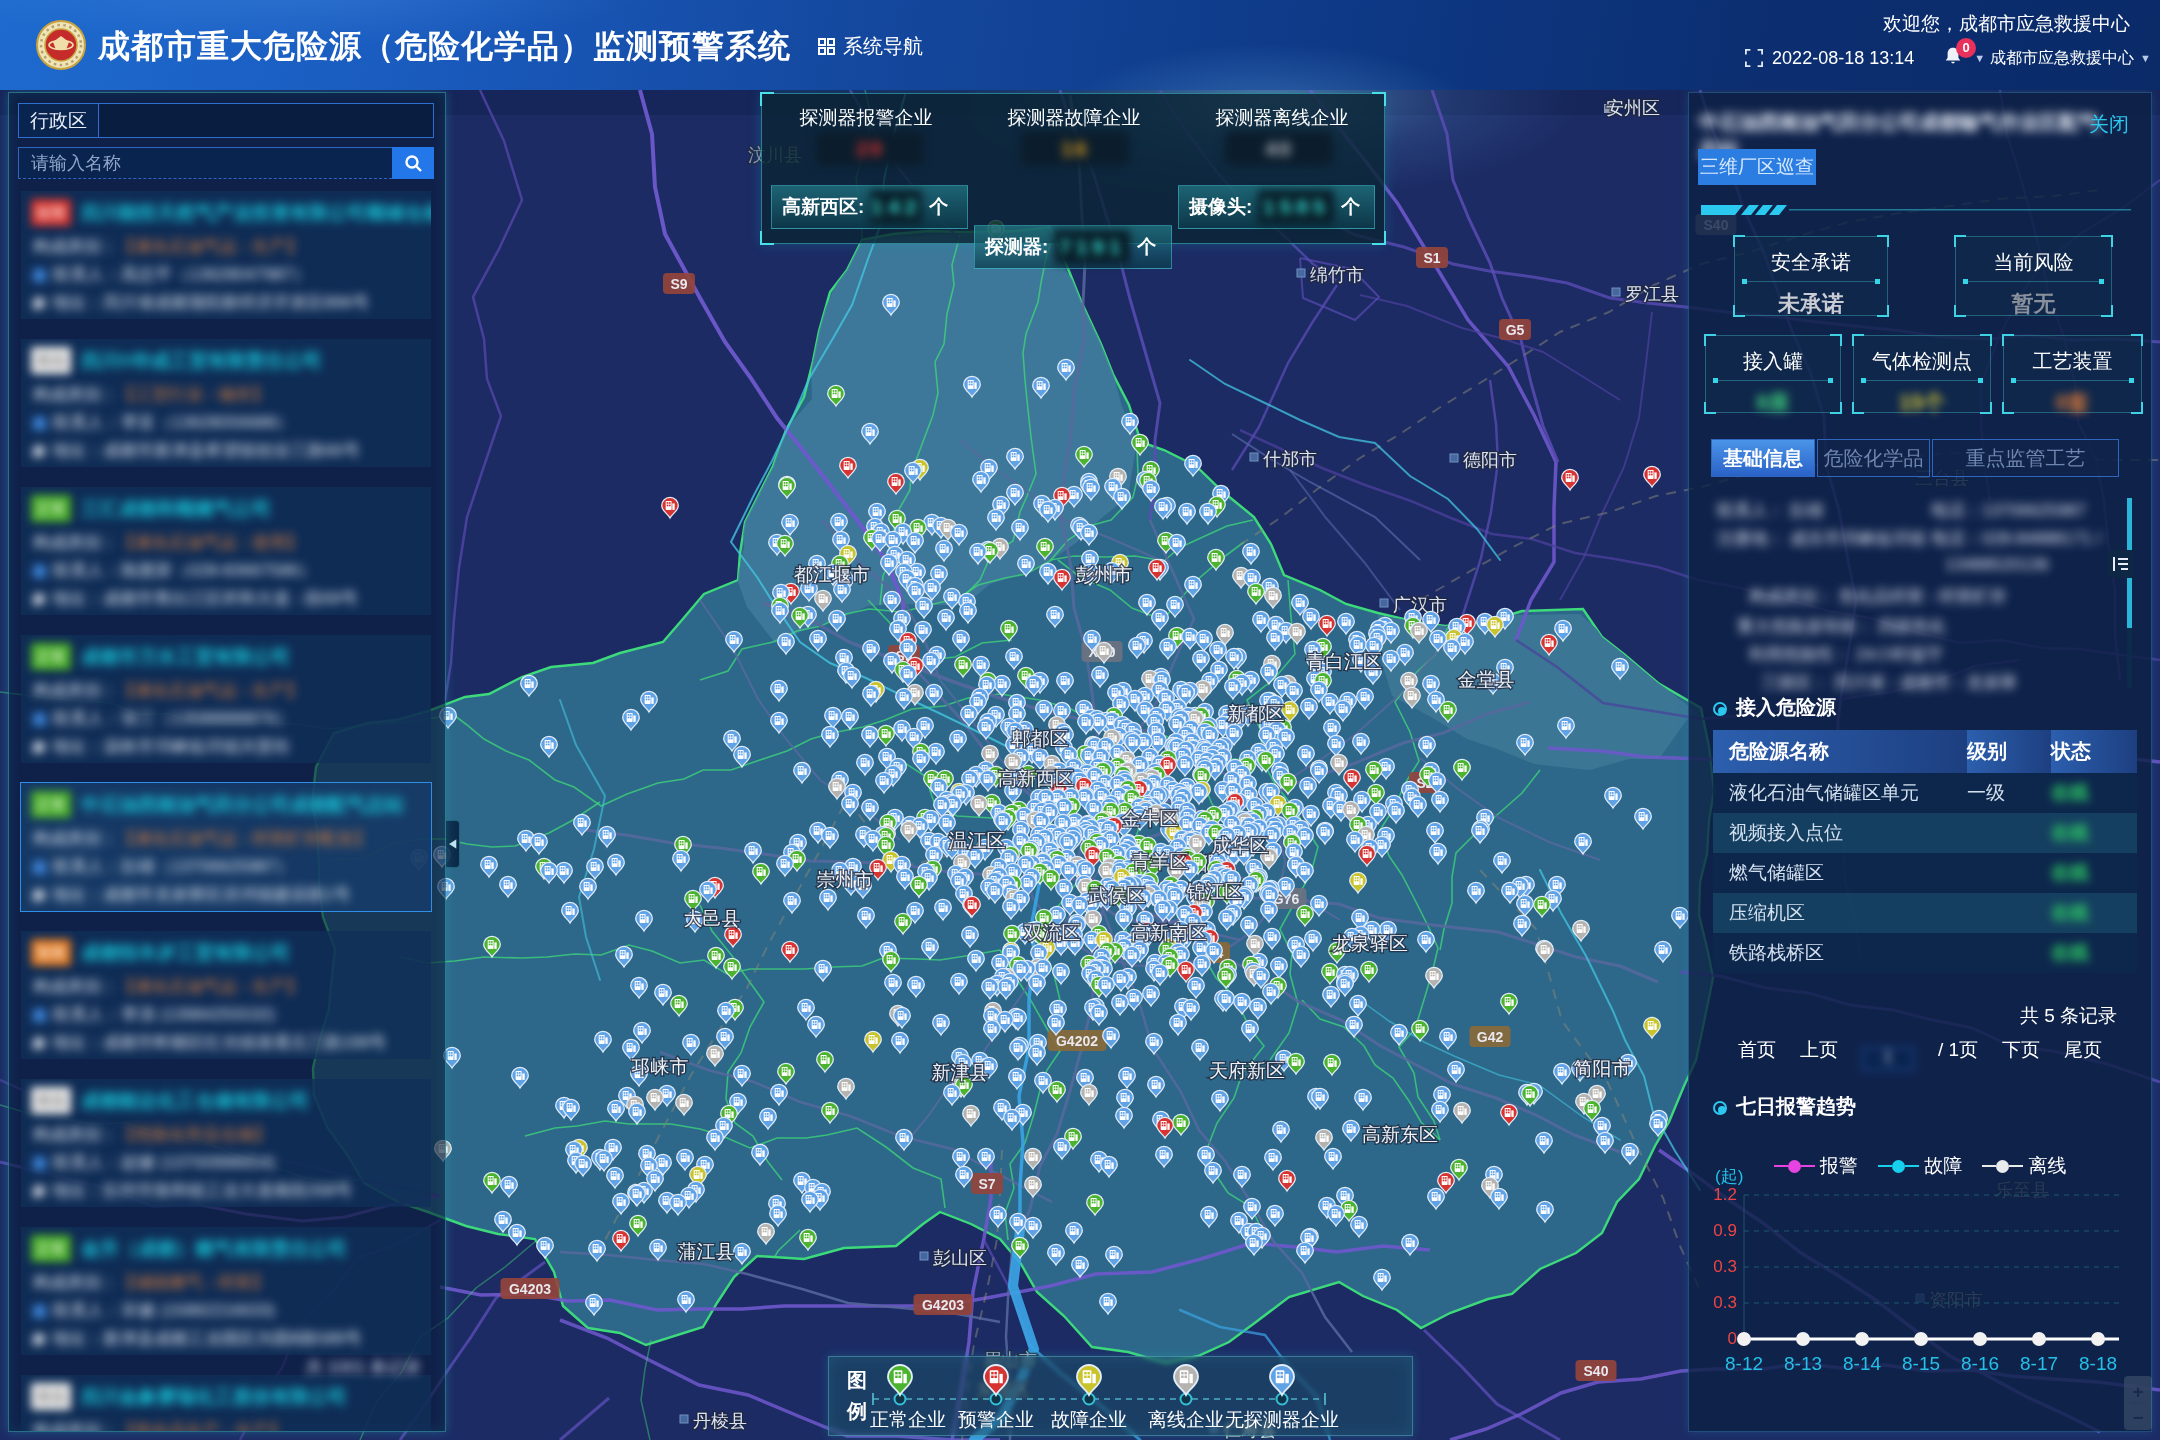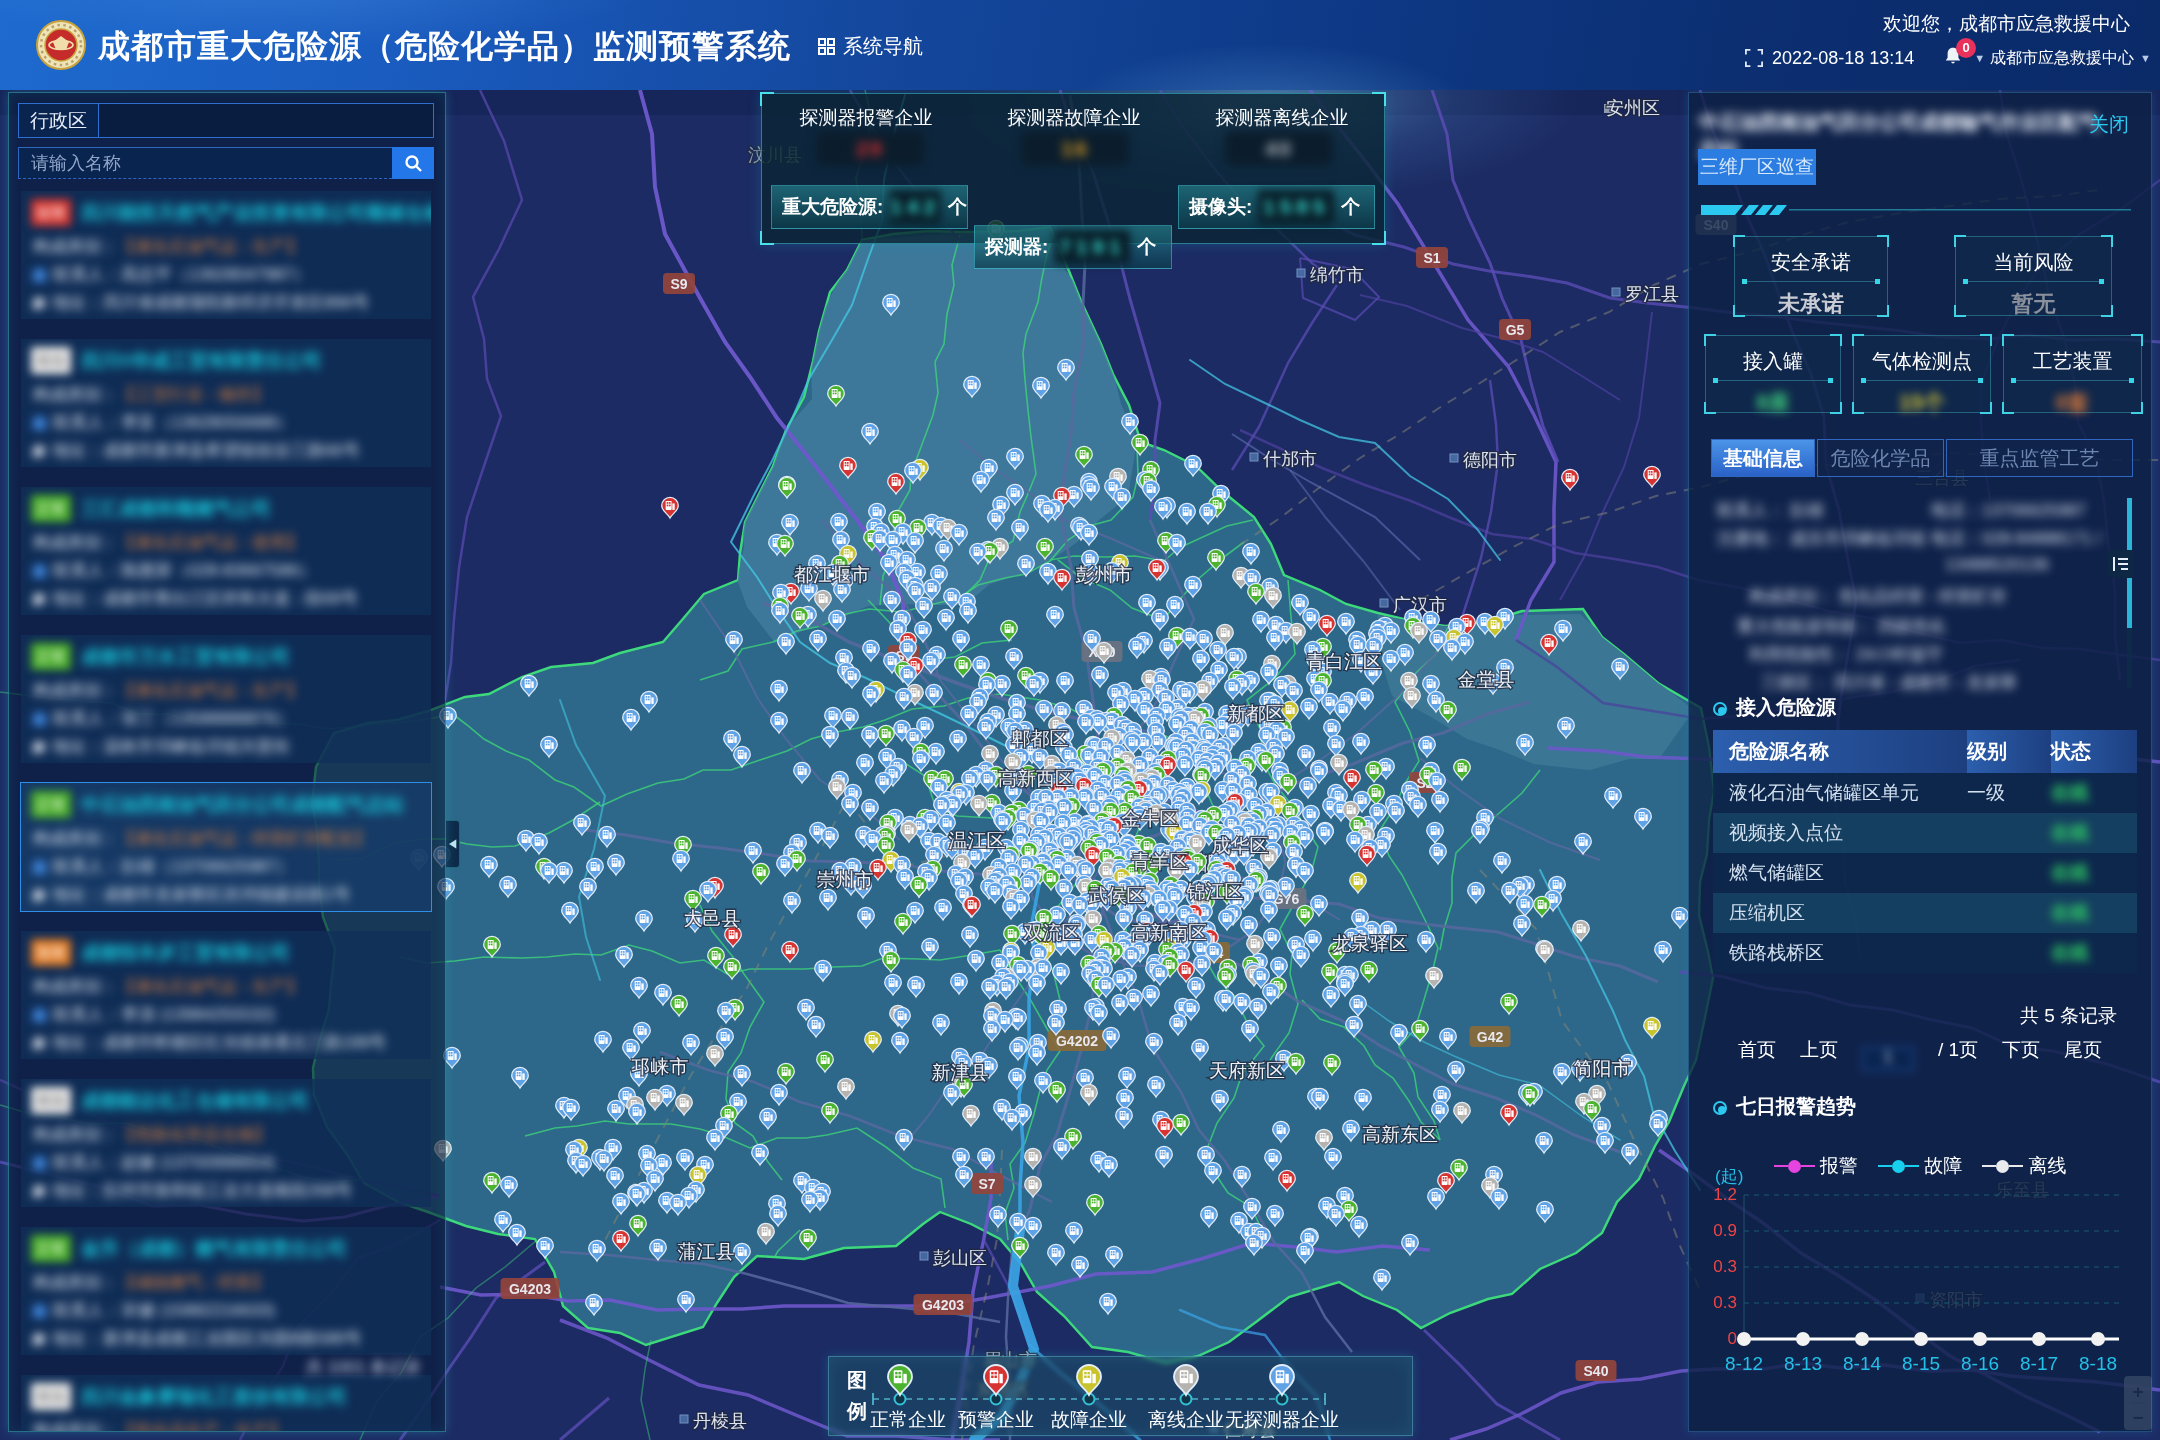--- a/index.html
+++ b/index.html
@@ -1828,21 +1828,21 @@
   <div class="cb" style="right:-2px;top:-2px;border-left:none;border-bottom:none;"></div>
   <div class="cb" style="left:-2px;bottom:-2px;border-right:none;border-top:none;"></div>
   <div class="cb" style="right:-2px;bottom:-2px;border-left:none;border-top:none;"></div>
   <div class="h3" style="left:0px;">探测器报警企业</div>
   <div class="h3" style="left:208px;">探测器故障企业</div>
   <div class="h3" style="left:416px;">探测器离线企业</div>
   <div class="nbx blur" style="left:54px;color:#e03030;">&nbsp;29&nbsp;</div>
   <div class="nbx blur" style="left:259px;color:#e0a020;">&nbsp;16&nbsp;</div>
   <div class="nbx blur" style="left:463px;color:#b8bcc4;">&nbsp;40&nbsp;</div>
   <div class="bb" style="left:9px;width:197px;">
-        <span class="lb">重大危险源:</span>
+        <span class="lb">高新西区:</span>
         <span class="dg blur4" style="width:52px;">142</span>
         <span class="ge">个</span>
       </div>
   <div class="bb" style="left:212px;width:198px;margin-top:40px;">
         <span class="lb">探测器:</span>
         <span class="dg blur4" style="width:76px;">7191</span>
         <span class="ge">个</span>
       </div>
   <div class="bb" style="left:416px;width:197px;">
         <span class="lb">摄像头:</span>
@@ -1904,21 +1904,21 @@
         <div class="ktr"></div>
         <div class="kbl"></div>
         <div class="kbr"></div>
     <div class="bt">工艺装置</div>
         <div class="bl"></div>
     <div class="bv blur4" style="color:#d87838;">0套</div>
   </div>
 
   <div class="tabs">
     <div class="tab on" style="width:104px;">基础信息</div>
-    <div class="tab" style="width:127px;margin-left:2px;">危险化学品</div>
+    <div class="tab" style="width:113px;margin-left:2px;">危险化学品</div>
     <div class="tab" style="width:187px;margin-left:2px;">重点监管工艺</div>
   </div>
 
   <div class="inf blur" style="left:28px;top:406px;">联系人：  彭雄</div>
   <div class="inf blur" style="left:242px;top:406px;">电话：13706625987</div>
   <div class="inf blur" style="left:28px;top:434px;">注册地：  成乐市邛崃临邛镇</div>
   <div class="inf blur" style="left:242px;top:434px;">电话：028-84888171 /</div>
   <div class="inf blur" style="left:256px;top:462px;">13488520136</div>
   <div class="inf blur" style="left:60px;top:492px;">构成类别：  危化品经营 - 经营贮存</div>
   <div class="inf blur" style="left:48px;top:522px;">重大危险源等级：  四级危化</div>

